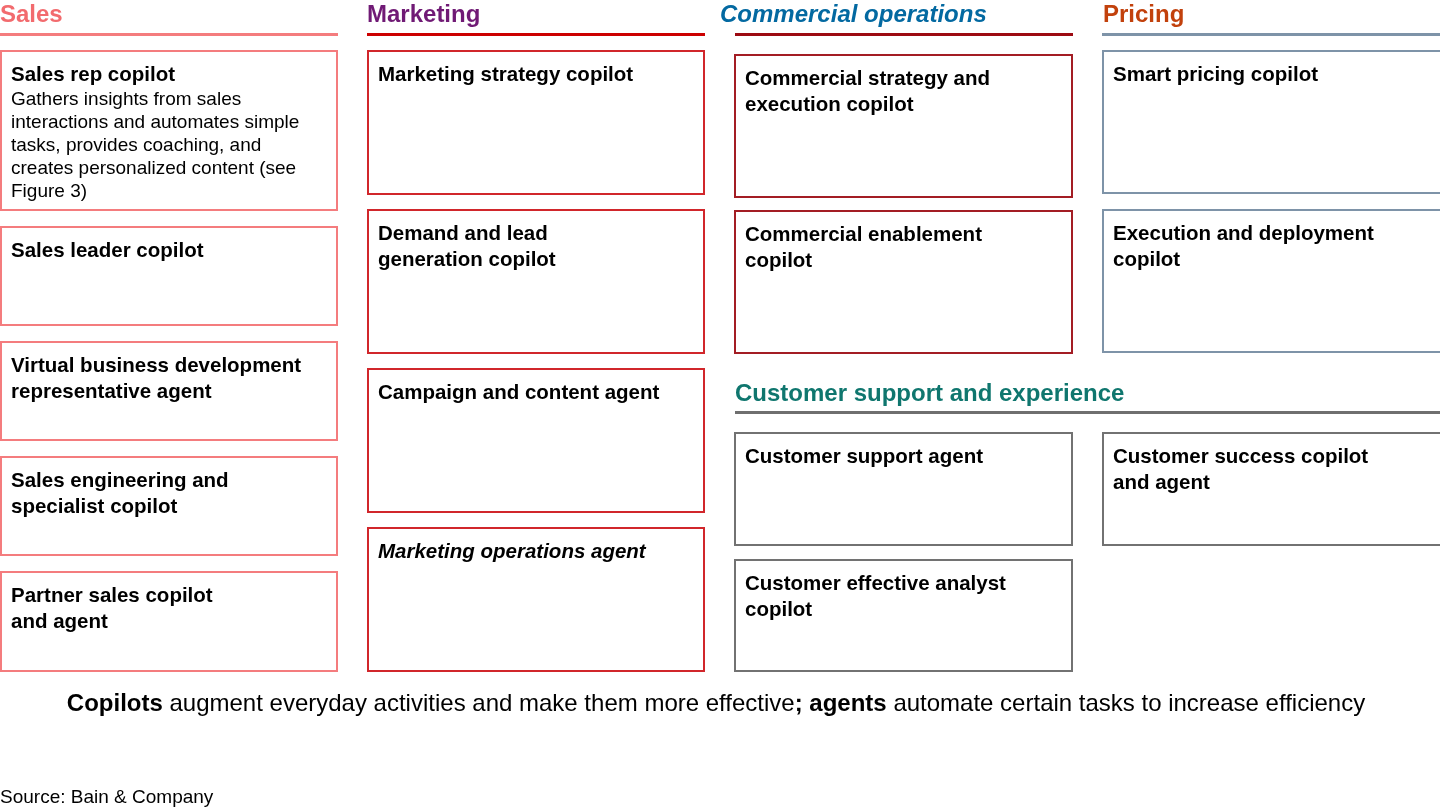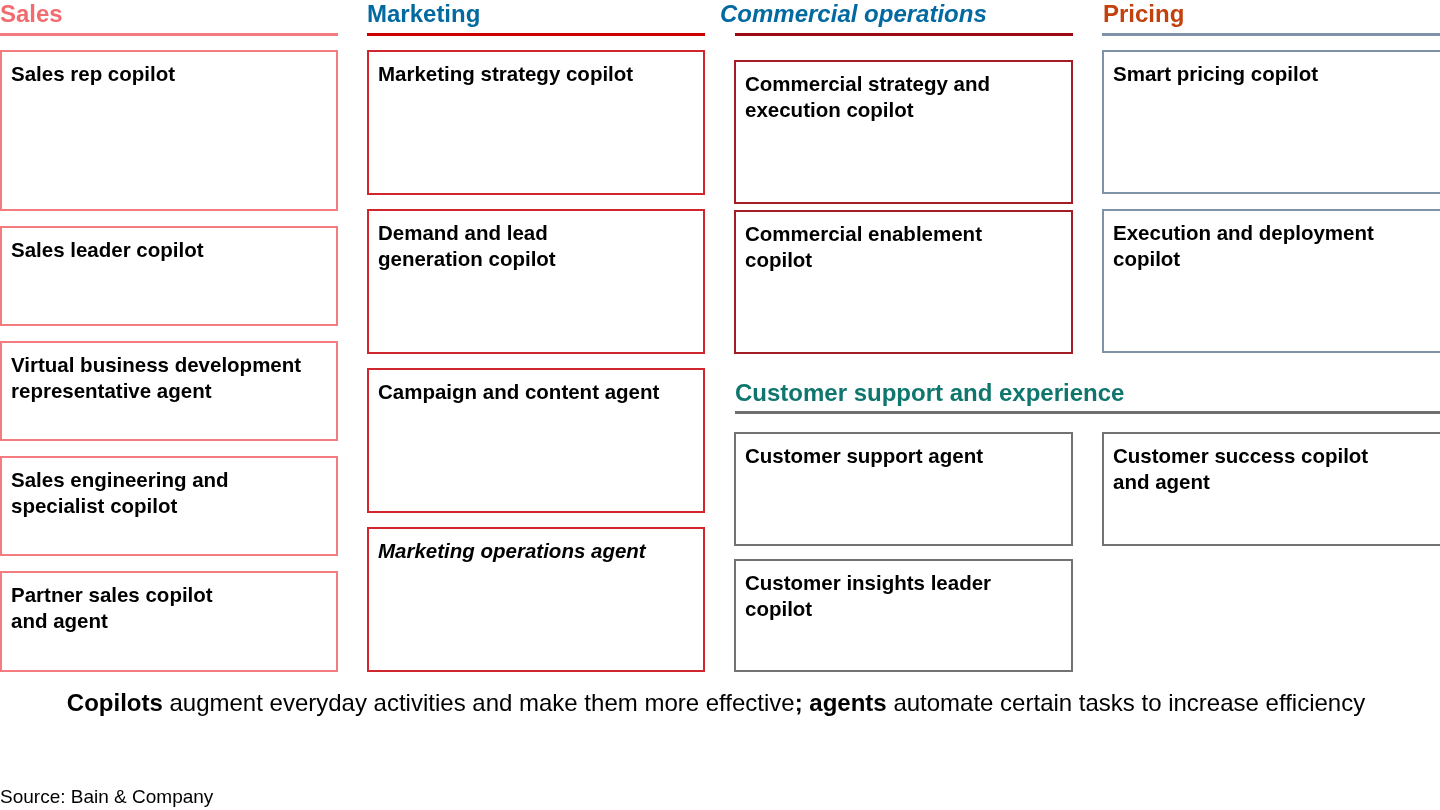--- a/index.html
+++ b/index.html
@@ -23,58 +23,59 @@
 </style>
 </head>
 <body>
 
 <div class="sales">
   <div class="hdr" style="left:0; color:#f26b6e;">Sales</div>
   <div class="rule" style="left:0; width:338px; top:33px; background:#f47c7e;"></div>
 
   <div class="box" style="left:0; top:50px; width:338px; height:161px;">
     <span class="title">Sales rep copilot</span>
+    <span class="desc">Gathers insights from sales interactions and automates simple tasks, provides coaching, and creates personalized content (see Figure 3)</span>
   </div>
   <div class="box" style="left:0; top:226px; width:338px; height:100px;">
     <span class="title">Sales leader copilot</span>
   </div>
   <div class="box" style="left:0; top:341px; width:338px; height:100px;">
     <span class="title">Virtual business development representative agent</span>
   </div>
   <div class="box" style="left:0; top:456px; width:338px; height:100px;">
     <span class="title" style="width:260px;">Sales engineering and specialist copilot</span>
   </div>
   <div class="box" style="left:0; top:571px; width:338px; height:101px;">
     <span class="title" style="width:230px;">Partner sales copilot and agent</span>
   </div>
 </div>
 
 <div class="mkt">
-  <div class="hdr" style="left:367px; color:#0369a1;">Marketing</div>
+  <div class="hdr" style="left:367px; color:#701a75;">Marketing</div>
   <div class="rule" style="left:367px; width:338px; top:33px; background:#cc0000;"></div>
 
   <div class="box" style="left:367px; top:50px; width:338px; height:145px;">
     <span class="title">Marketing strategy copilot</span>
   </div>
   <div class="box" style="left:367px; top:209px; width:338px; height:145px;">
     <span class="title" style="width:200px;">Demand and lead generation copilot</span>
   </div>
   <div class="box" style="left:367px; top:368px; width:338px; height:145px;">
     <span class="title">Campaign and content agent</span>
   </div>
   <div class="box" style="left:367px; top:527px; width:338px; height:145px;font-style:italic;">
     <span class="title">Marketing operations agent</span>
   </div>
 </div>
 
 <div class="com">
   <div class="hdr" style="left:720px; color:#0369a1;font-style:italic;">Commercial operations</div>
   <div class="rule" style="left:735px; width:338px; top:33px; background:#9c0a12;"></div>
 
-  <div class="box" style="left:734px; top:60px; width:339px; height:144px;">
+  <div class="box" style="left:734px; top:54px; width:339px; height:144px;">
     <span class="title" style="width:280px;">Commercial strategy and execution copilot</span>
   </div>
   <div class="box" style="left:734px; top:210px; width:339px; height:144px;">
     <span class="title" style="width:270px;">Commercial enablement copilot</span>
   </div>
 </div>
 
 <div class="pri">
   <div class="hdr" style="left:1103px; color:#c2410c;">Pricing</div>
   <div class="rule" style="left:1102px; width:338px; top:33px; background:#7e93a8;"></div>
@@ -91,21 +92,21 @@
   <div class="hdr" style="left:735px; top:379px; color:#0f766e;">Customer support and experience</div>
   <div class="rule" style="left:735px; width:705px; top:411px; background:#6f6f6f;"></div>
 
   <div class="box" style="left:734px; top:432px; width:339px; height:114px;">
     <span class="title">Customer support agent</span>
   </div>
   <div class="box" style="left:1102px; top:432px; width:340px; height:114px;">
     <span class="title" style="width:290px;">Customer success copilot and agent</span>
   </div>
   <div class="box" style="left:734px; top:559px; width:339px; height:113px;">
-    <span class="title" style="width:290px;">Customer insights leader copilot</span>
+    <span class="title" style="width:290px;">Customer effective analyst copilot</span>
   </div>
 </div>
 
 <div class="footnote">
   <b>Copilots</b><span> augment everyday activities and make them more effective</span><b>;</b><b> agents</b><span> automate certain tasks to increase efficiency</span>
 </div>
 
 <div class="source">Source: Bain &amp; Company</div>
 
 </body></html>

